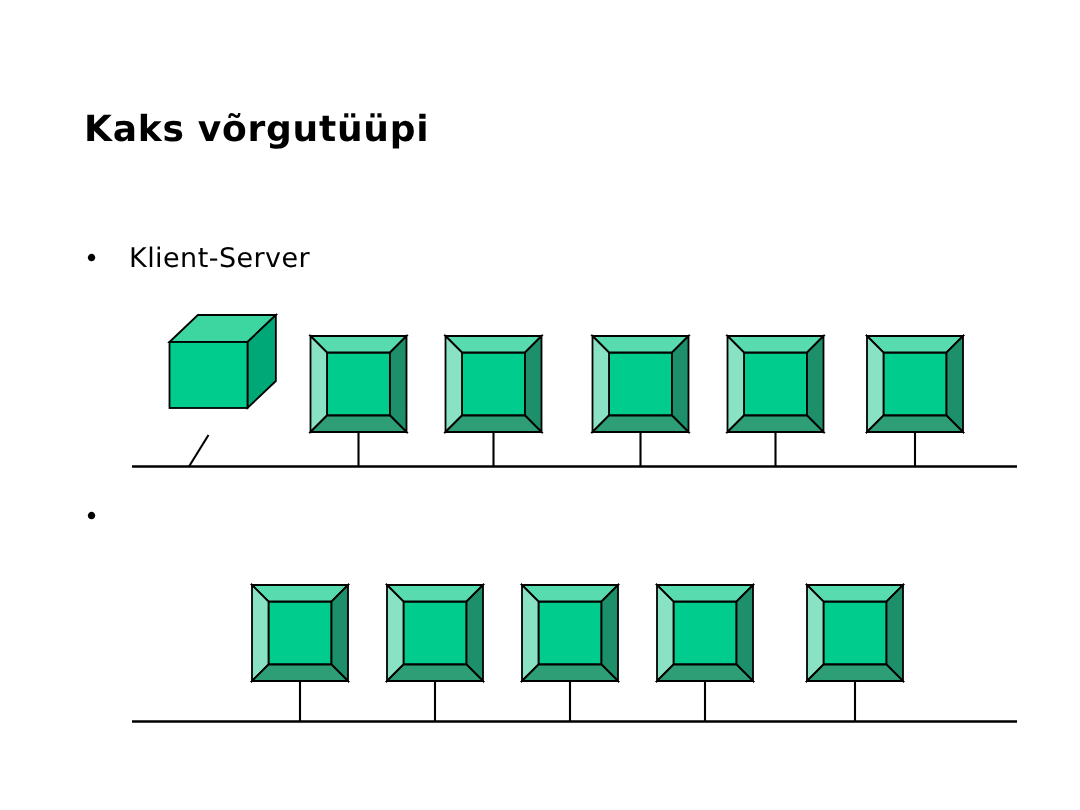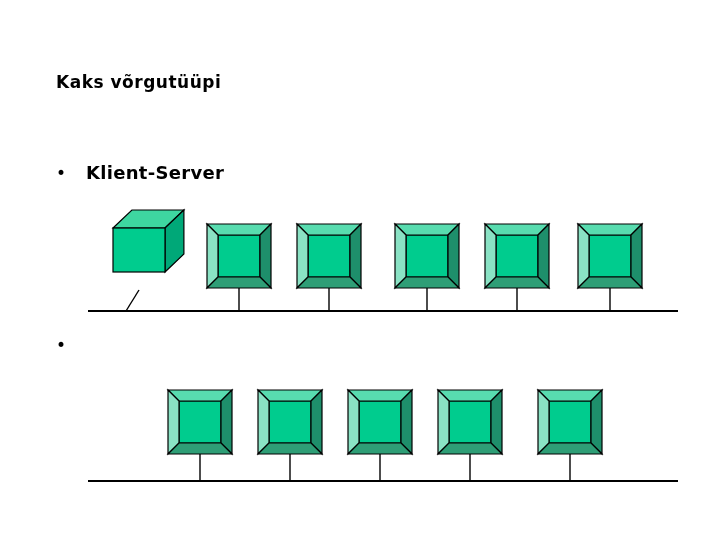--- a/index.html
+++ b/index.html
@@ -15,21 +15,21 @@
     overflow: hidden;
     font-family: "DejaVu Sans", sans-serif;
   }
 
   
   #slide-title {
     position: absolute;
     left: 56px;
     top: 72px;
     font-family: "DejaVu Sans", sans-serif;
-    font-size: 17px;
+    font-size: 24px;
     font-weight: bold;
     letter-spacing: 0.5px;
     color: #000000;
     white-space: nowrap;
   }
 
   
   .bullet-row {
     position: absolute;
     display: flex;
@@ -39,21 +39,20 @@
     font-size: 18px;
     white-space: nowrap;
   }
   .bullet-glyph {
     width: 30px;
     font-size: 17px;
     line-height: 1;
   }
   .bullet-text {
     letter-spacing: 0.3px;
-    font-weight: bold;
   }
   #bullet-client-server { left: 56px; top: 162px; }
   #bullet-peer-to-peer  { left: 56px; top: 337px; }
 
   
   .diagram {
     position: absolute;
     left: 0;
     top: 0;
     width: 720px;

